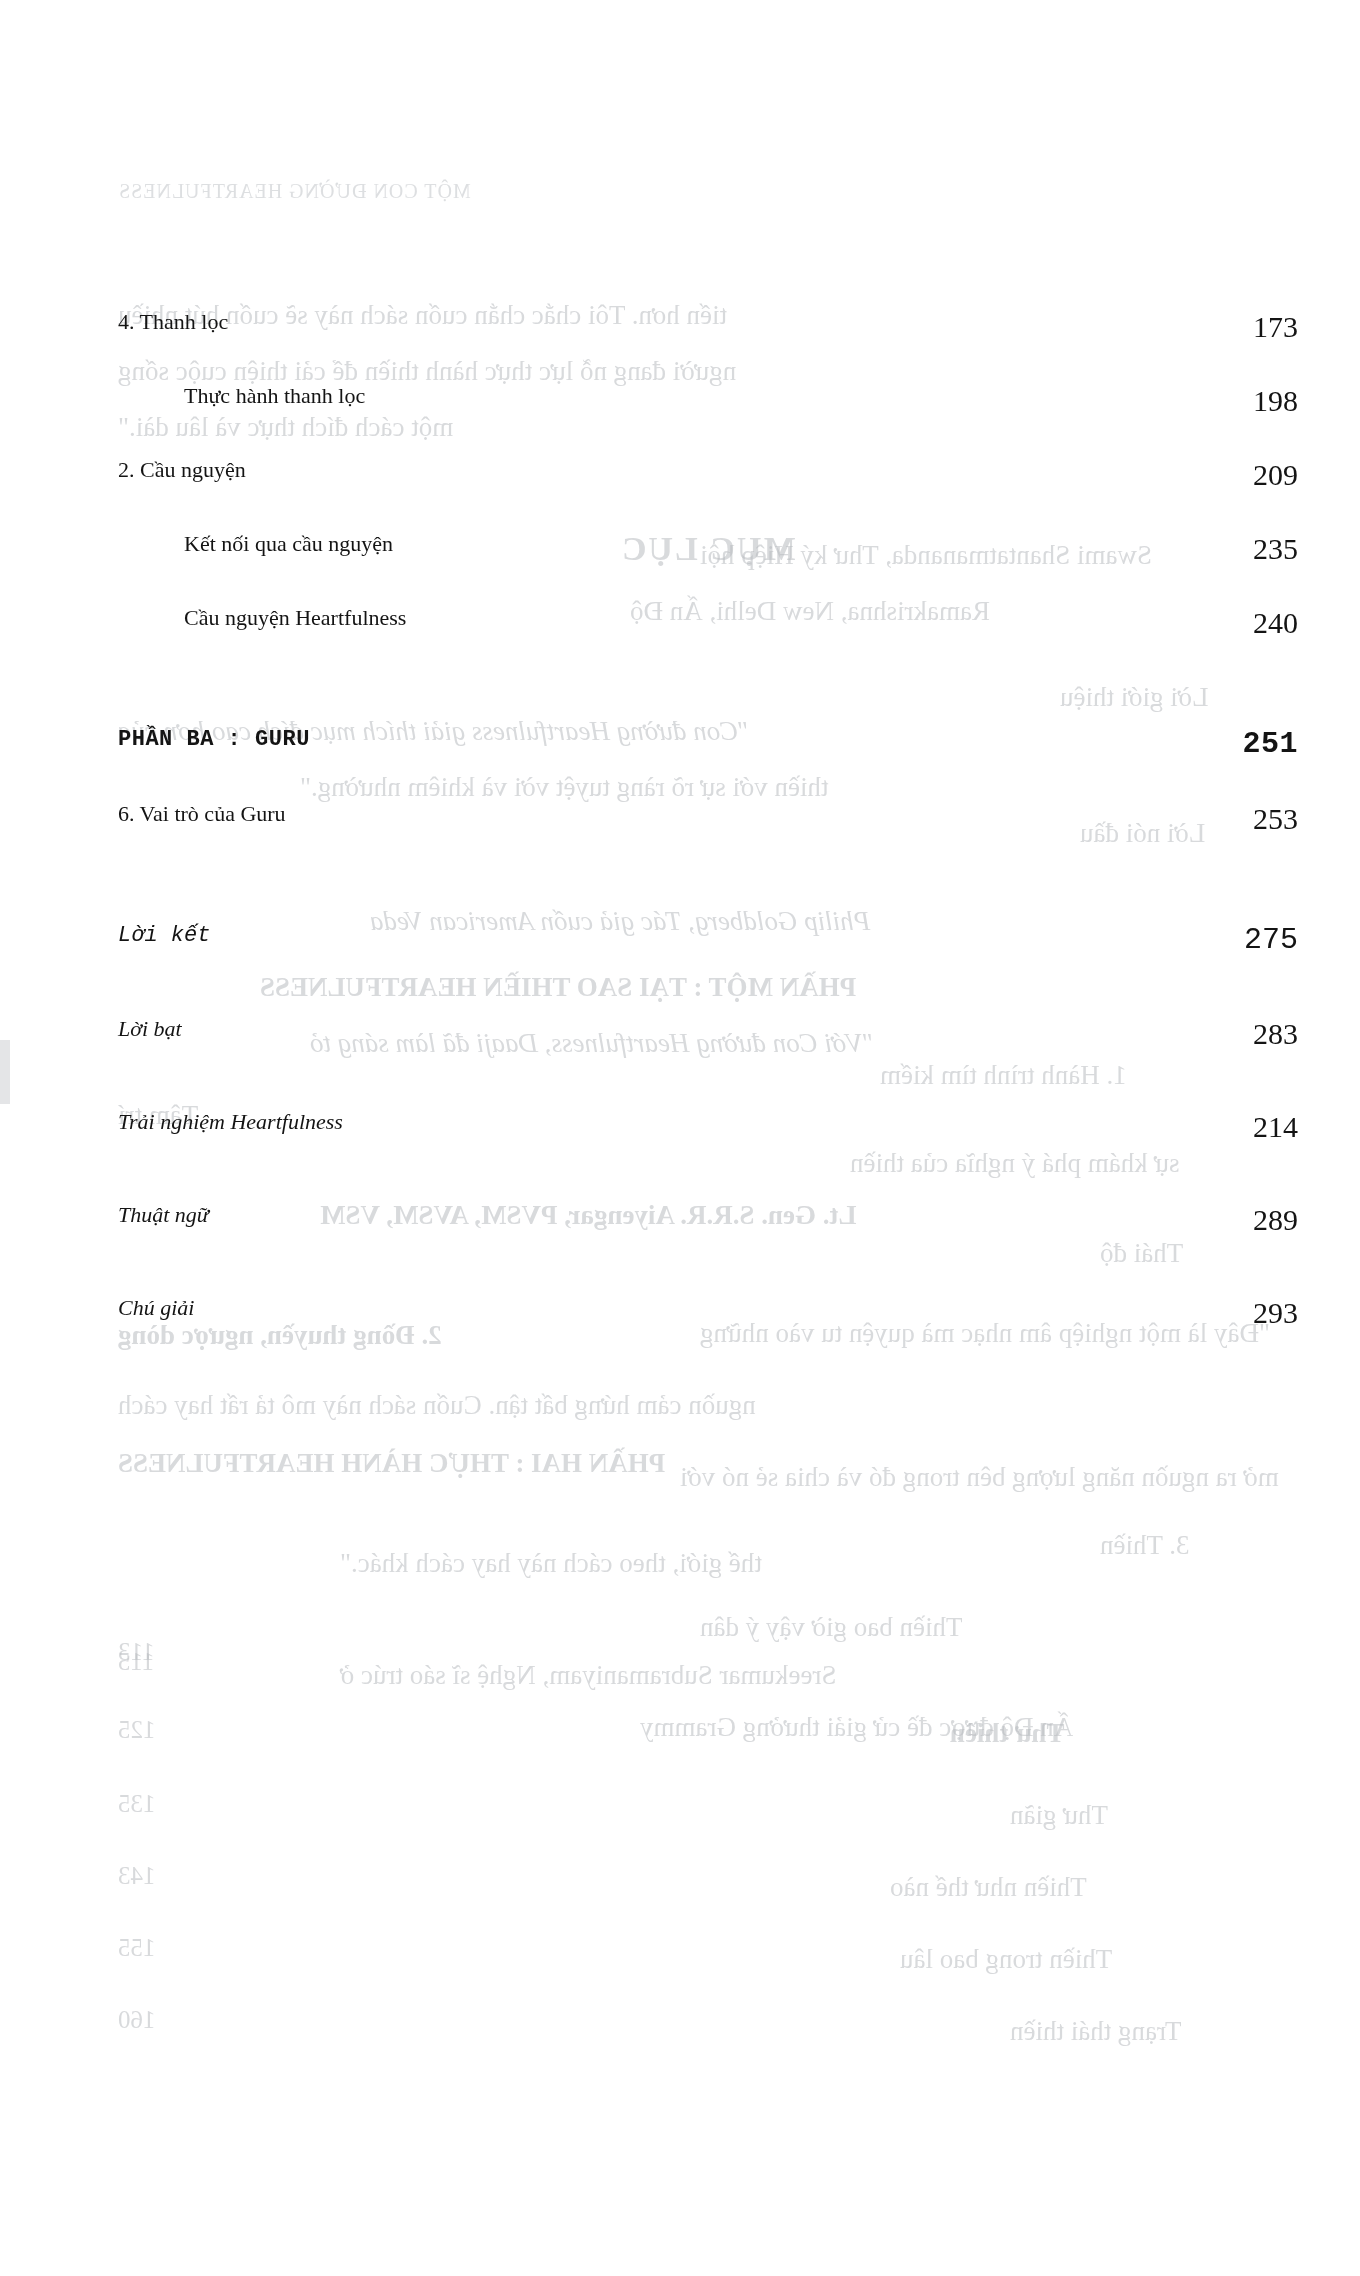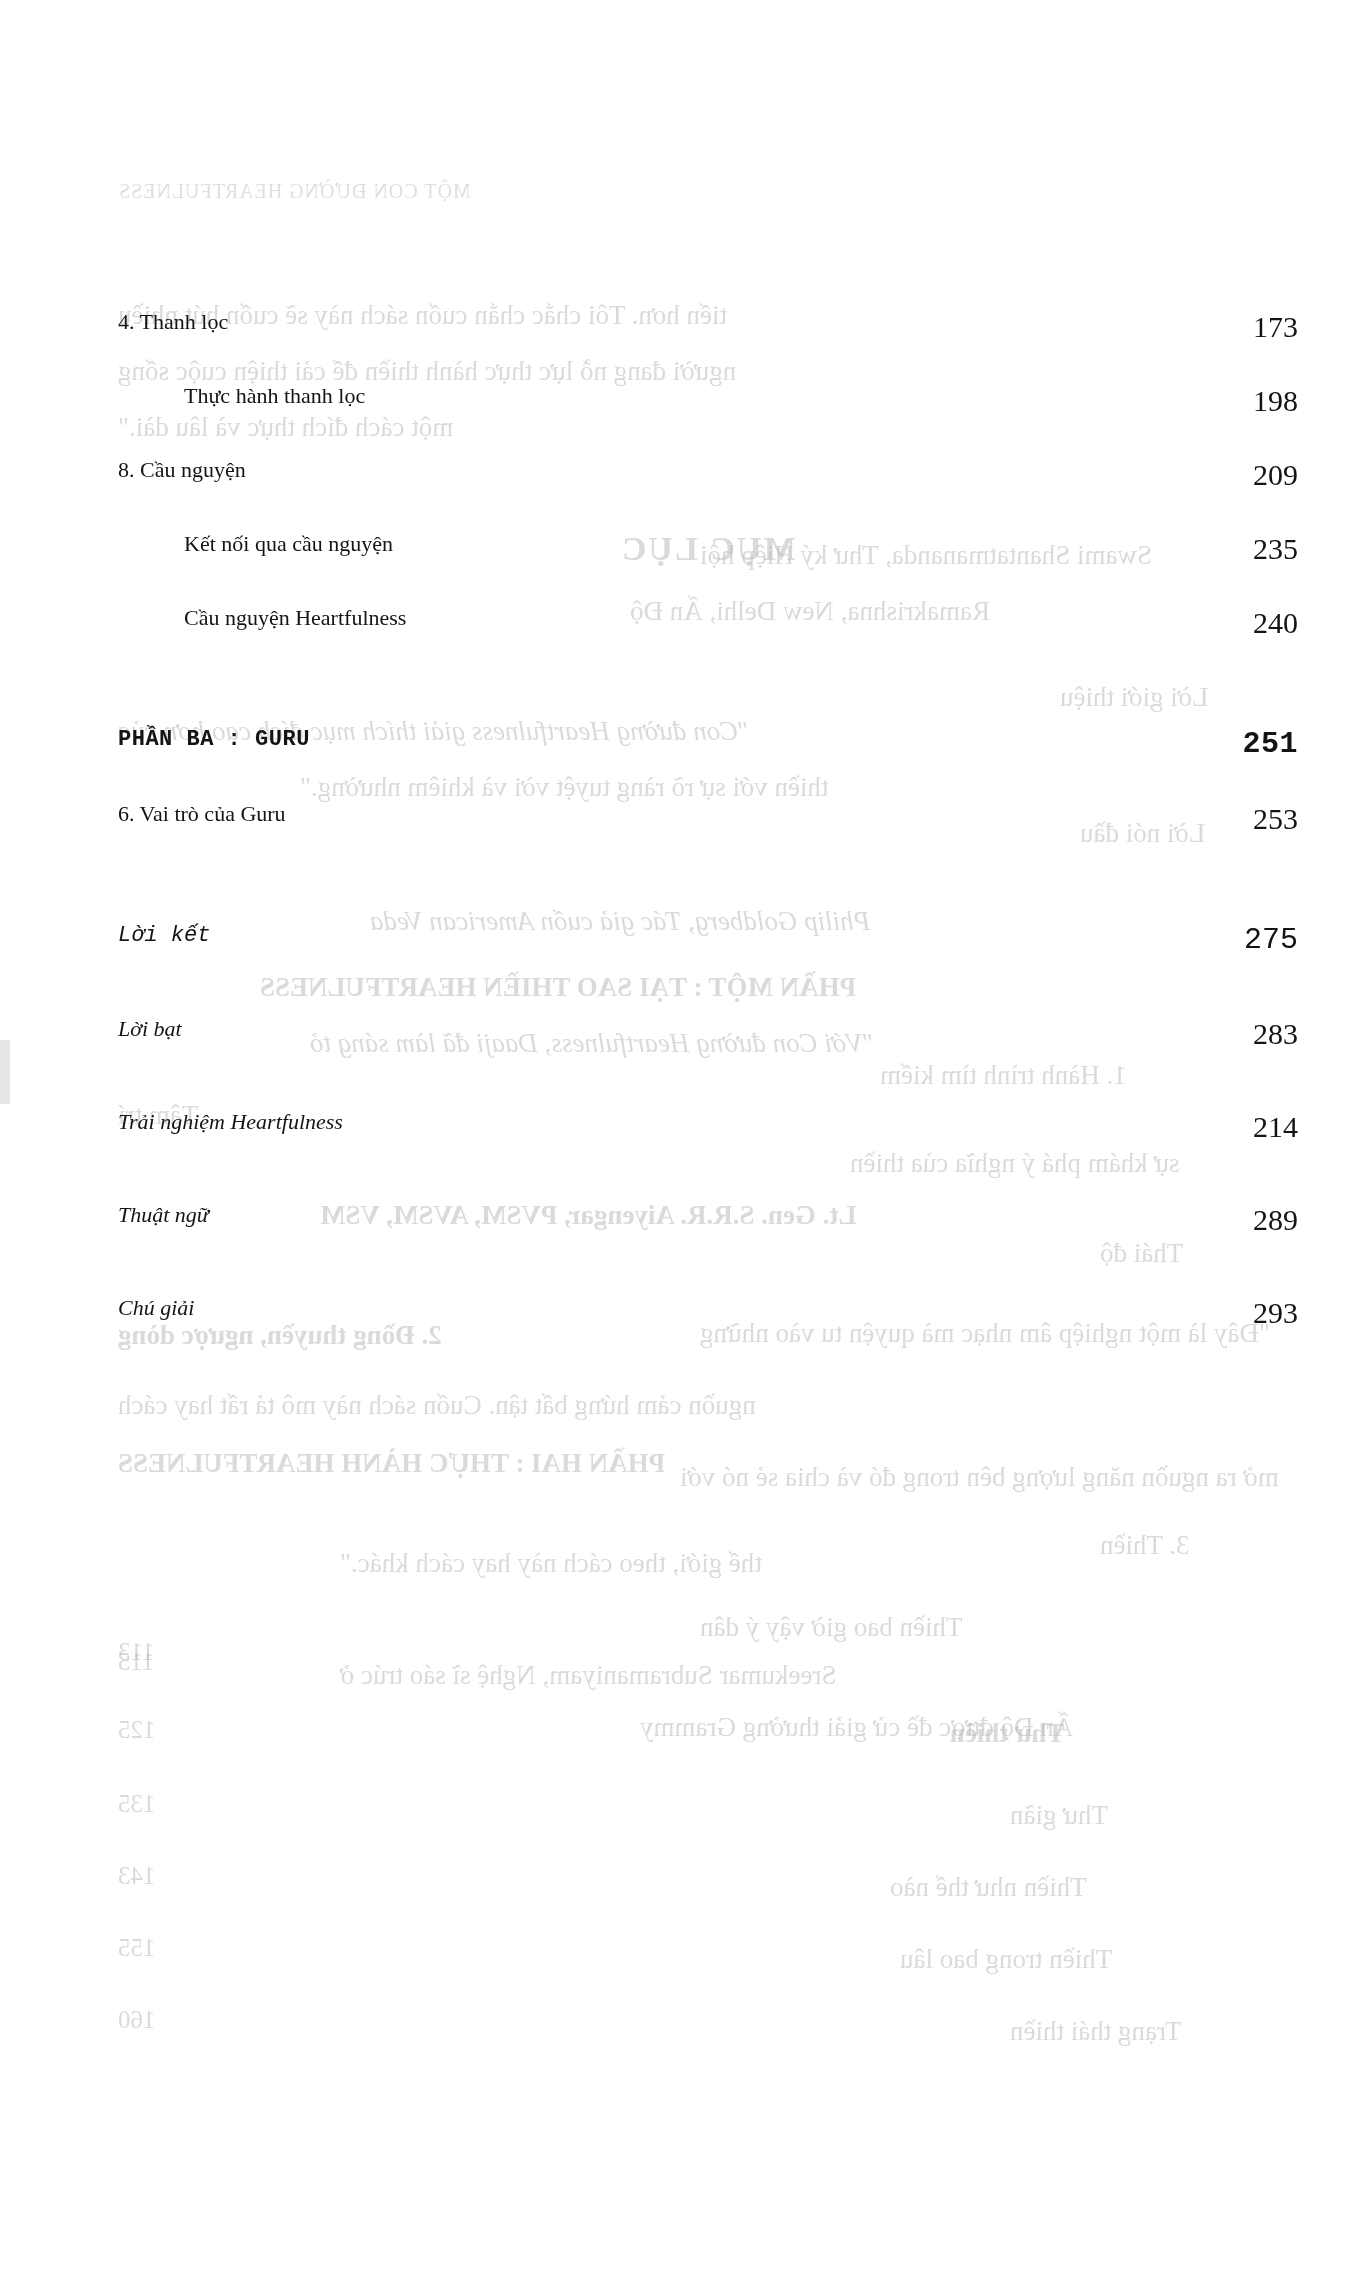--- a/index.html
+++ b/index.html
@@ -168,21 +168,21 @@
       <div class="title">4. Thanh lọc</div>
       <div class="page-num">173</div>
     </div>
 
     <div class="row indent">
       <div class="title">Thực hành thanh lọc</div>
       <div class="page-num">198</div>
     </div>
 
     <div class="row">
-      <div class="title">8. Cầu nguyện</div>
+      <div class="title">2. Cầu nguyện</div>
       <div class="page-num">209</div>
     </div>
 
     <div class="row indent">
       <div class="title">Kết nối qua cầu nguyện</div>
       <div class="page-num">235</div>
     </div>
 
     <div class="row indent">
       <div class="title">Cầu nguyện Heartfulness</div>

